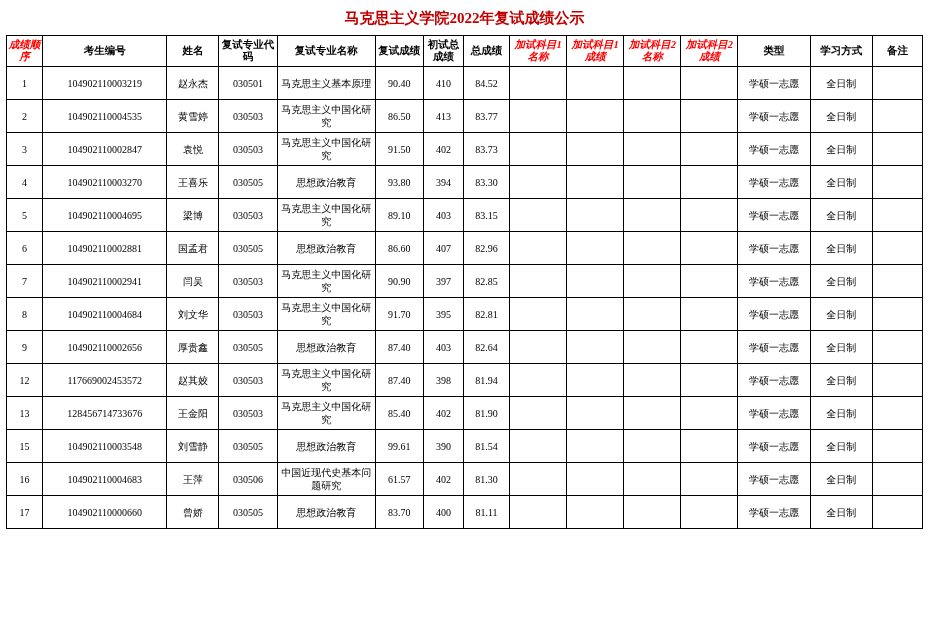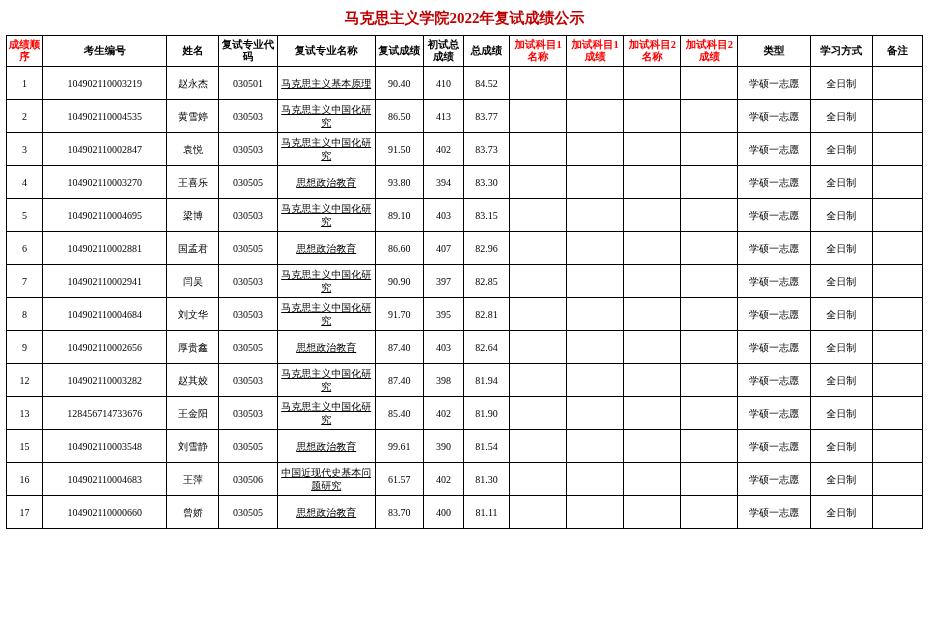--- a/index.html
+++ b/index.html
@@ -48,25 +48,25 @@
     overflow: hidden;
   }
   table.grid th {
     font-weight: bold;
     font-size: 10.5px;
     height: 30px;
     line-height: 12px;
   }
   th.red {
     color: #ff0000;
+    font-style: italic;
   }
   td.leftcell {
     text-align: left;
     padding-left: 3px;
-    text-decoration: underline;
   }
   .c-seq   { width: 36px; }
   .c-num   { width: 124px; }
   .c-name  { width: 52px; }
   .c-code  { width: 58px; }
   .c-major { width: 98px; }
   .c-fs    { width: 48px; }
   .c-cs    { width: 40px; }
   .c-total { width: 46px; }
   .c-ex    { width: 57px; }
@@ -267,21 +267,21 @@
           <td></td>
           <td></td>
           <td></td>
           <td></td>
           <td>学硕一志愿</td>
           <td>全日制</td>
           <td></td>
         </tr>
         <tr>
           <td>12</td>
-          <td>104902110003282</td>
+          <td>117669002453572</td>
           <td>赵其姣</td>
           <td>030503</td>
           <td class="leftcell">马克思主义中国化研究</td>
           <td>87.40</td>
           <td>398</td>
           <td>81.94</td>
           <td></td>
           <td></td>
           <td></td>
           <td></td>

